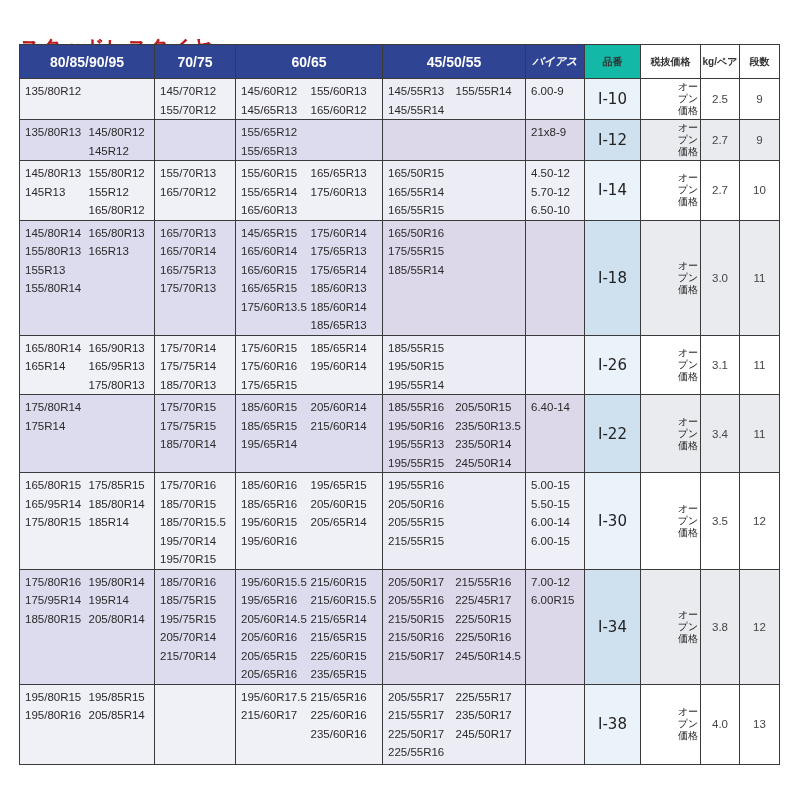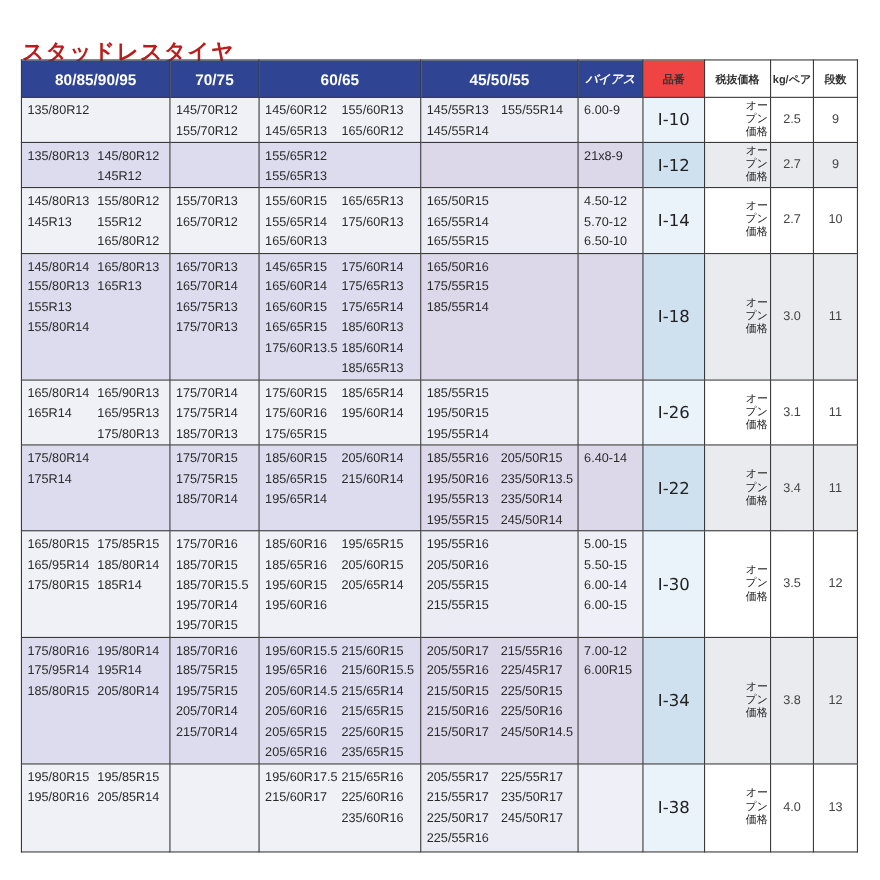--- a/index.html
+++ b/index.html
@@ -1,24 +1,24 @@
 <!DOCTYPE html>
 <html><head>
 <meta charset="utf-8">
 <style>
   html, body { margin:0; padding:0; background:#ffffff; }
   body { width:800px; height:800px; position:relative; overflow:hidden; font-family:"Liberation Sans", sans-serif; }
   .title { position:absolute; left:20px; top:34px; font-size:20px; font-weight:bold; color:#b91c1c; letter-spacing:1px; font-family:Liberation Serif, serif; }
-  table { position:absolute; left:19px; top:54px; border-collapse:collapse; table-layout:fixed; width:760px; }
+  table { position:absolute; left:19px; top:44px; border-collapse:collapse; table-layout:fixed; width:760px; }
   th, td { border:1.5px solid #3a3a3a; padding:0; vertical-align:top; font-size:11.5px; color:#2a2a2a; }
   th { height:33px; vertical-align:middle; text-align:center; }
   th.blue { background:#2f4593; color:#ffffff; font-size:14px; font-weight:bold; }
   th.blue.small { font-size:11px; font-style:italic; }
   th.light { background:#ffffff; color:#333; font-size:10px; font-weight:bold; }
-  th.lightblue { background:#ef4444; color:#333; font-size:10px; font-weight:bold;margin-top:32px; }
+  th.lightblue { background:#14b8a6; color:#333; font-size:10px; font-weight:bold;margin-top:32px; }
   td.sizes { padding:3px 4px 0 5px; line-height:18.5px; }
   .grid2 { display:grid; grid-template-columns: 1fr 1fr; column-gap:2px; }
   .grid2 span { white-space:nowrap; }
   td.model { text-align:center; vertical-align:middle; font-size:15px; font-weight:normal; color:#222; font-family:"DejaVu Sans", sans-serif; }
   td.price { text-align:center; vertical-align:middle; font-size:10px; line-height:12px; color:#222;padding-left:35px; }
   td.num { text-align:center; vertical-align:middle; font-size:11.5px; color:#444; }
   tr.odd td { background:#f0f0f7; }
   tr.even td { background:#dcdcee; }
   tr.odd td.model { background:#eaf2fa; }
   tr.even td.model { background:#cfe0ef; }

